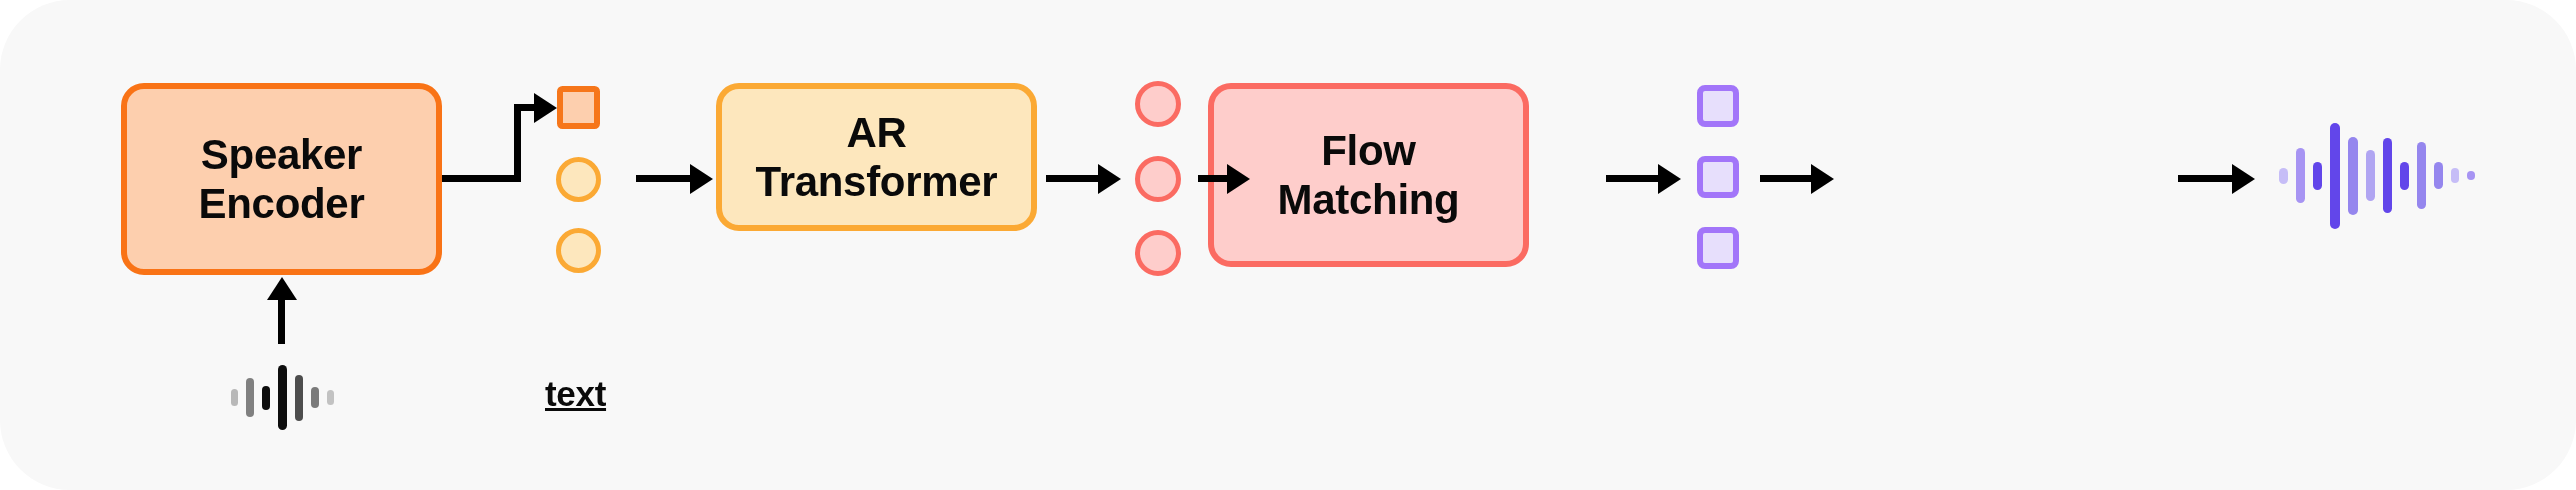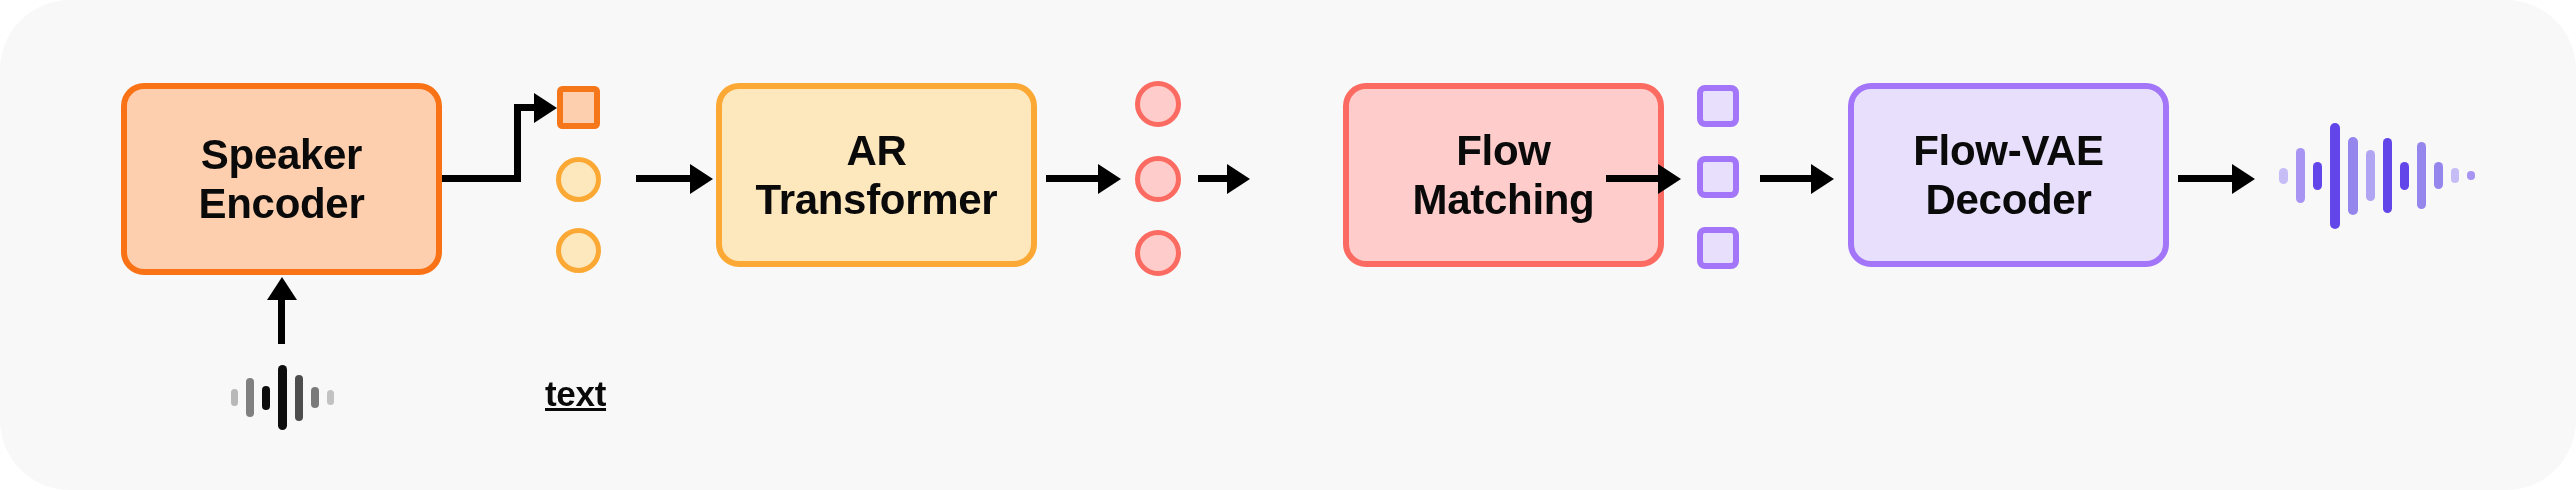--- a/index.html
+++ b/index.html
@@ -101,34 +101,30 @@
 <body>
 
 <div id="canvas" style="background: rgb(255, 255, 255);">
   <div id="panel" style="background: rgb(248, 248, 248);"></div>
 
   <div class="node" id="node-speaker-encoder" style="left: 121px; top: 83px; width: 321px; height: 192px; background: rgb(253, 207, 174); border-color: rgb(249, 115, 22); border-width: 6px; border-radius: 23px; font-size: 42px;">
     <span class="node-label">Speaker
 Encoder</span>
   </div>
 
-  <div class="node" id="node-ar-transformer" style="left: 716px; top: 83px; width: 321px; height: 184px; background: rgb(253, 231, 189); border-color: rgb(251, 169, 52); border-width: 6px; border-radius: 23px; font-size: 42px;">
+  <div class="node" id="node-ar-transformer" style="left: 716px; top: 83px; width: 321px; height: 148px; background: rgb(253, 231, 189); border-color: rgb(251, 169, 52); border-width: 6px; border-radius: 23px; font-size: 42px;">
     <span class="node-label">AR
 Transformer</span>
   </div>
 
-  <div class="node" id="node-flow-matching" style="left: 1343px; top: 83px; width: 321px; height: 184px; background: rgb(254, 205, 203); border-color: rgb(251, 107, 98); border-width: 6px; border-radius: 23px; font-size: 42px;">
+  <div class="node" id="node-flow-matching" style="left: 1208px; top: 83px; width: 321px; height: 184px; background: rgb(254, 205, 203); border-color: rgb(251, 107, 98); border-width: 6px; border-radius: 23px; font-size: 42px;">
     <span class="node-label">Flow
 Matching</span>
   </div>
 
-  <div class="node" id="node-flow-vae-decoder" style="left: 1848px; top: 83px; width: 321px; height: 184px; background: rgb(231, 223, 252); border-color: rgb(162, 117, 249); border-width: 6px; border-radius: 23px; font-size: 42px;">
-    <span class="node-label">Flow-VAE
-Decoder</span>
-  </div>
 
   <div id="tokens-host">
       <div class="token sq" style="left: 557px; top: 86px; width: 43px; height: 43px; background: rgb(253, 207, 174); border-color: rgb(246, 118, 26); border-width: 6px;"></div>
       <div class="token ci" style="left: 556px; top: 157px; width: 45px; height: 45px; background: rgb(253, 231, 189); border-color: rgb(251, 169, 52); border-width: 5.4px;"></div>
       <div class="token ci" style="left: 556px; top: 228px; width: 45px; height: 45px; background: rgb(253, 231, 189); border-color: rgb(251, 169, 52); border-width: 5.4px;"></div>
       <div class="token ci" style="left: 1135px; top: 81px; width: 46px; height: 46px; background: rgb(254, 205, 203); border-color: rgb(251, 107, 98); border-width: 5.4px;"></div>
       <div class="token ci" style="left: 1135px; top: 156px; width: 46px; height: 46px; background: rgb(254, 205, 203); border-color: rgb(251, 107, 98); border-width: 5.4px;"></div>
       <div class="token ci" style="left: 1135px; top: 230px; width: 46px; height: 46px; background: rgb(254, 205, 203); border-color: rgb(251, 107, 98); border-width: 5.4px;"></div>
       <div class="token sq-r" style="left: 1697px; top: 85px; width: 42px; height: 42px; background: rgb(231, 223, 252); border-color: rgb(162, 117, 249); border-width: 6px;"></div>
       <div class="token sq-r" style="left: 1697px; top: 156px; width: 42px; height: 42px; background: rgb(231, 223, 252); border-color: rgb(162, 117, 249); border-width: 6px;"></div>

